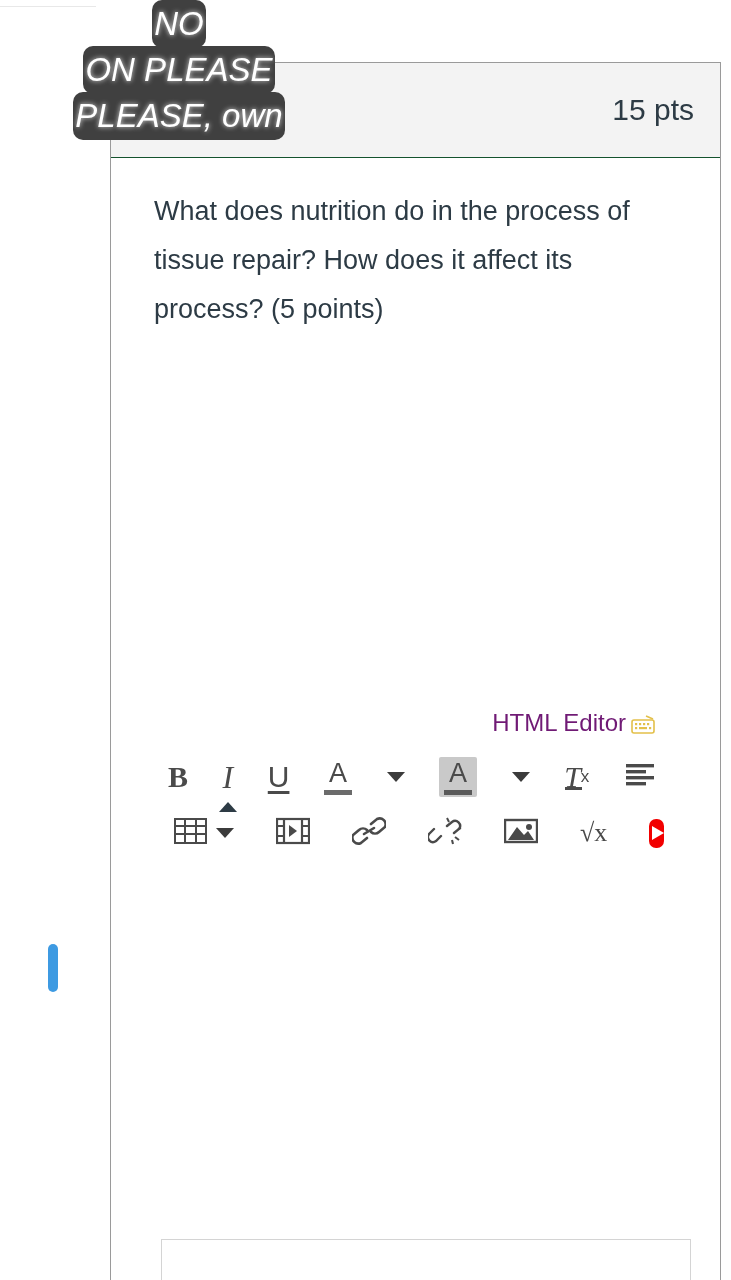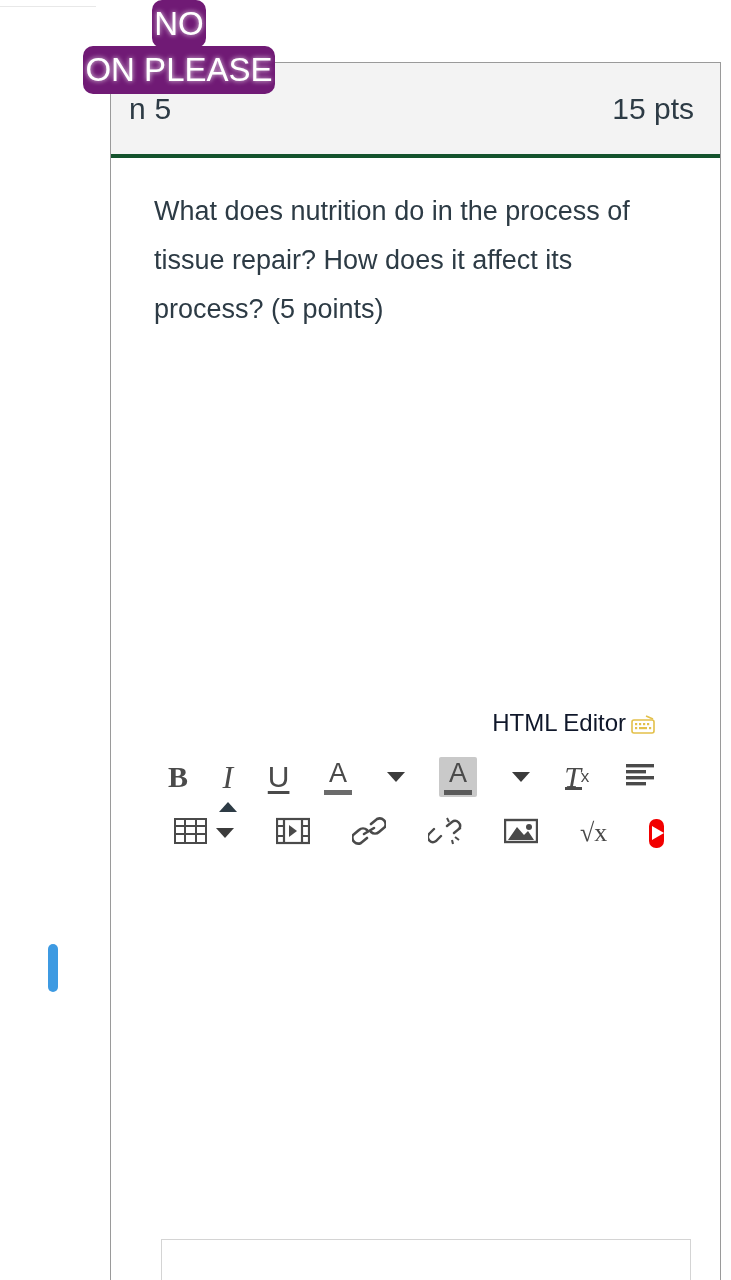--- a/index.html
+++ b/index.html
@@ -40,21 +40,21 @@
     background: #ffffff;
   }
 
   .question-header {
     position: absolute;
     left: 0;
     top: 0;
     right: 0;
     height: 95px;
     background: #f3f3f3;
-    border-bottom: 4px solid #14532d;
+    border-bottom: 1px solid #14532d;
     box-sizing: border-box;
     display: flex;
     align-items: center;
     justify-content: space-between;
     padding: 0 26px 0 18px;
   }
   .question-title {
     font-size: 30px;
     font-weight: 400;
     color: #2d3b45;
@@ -92,21 +92,21 @@
     margin-top: 30px;
     display: flex;
     justify-content: flex-end;
     align-items: center;
     padding-right: 24px;
   }
   .html-editor-link {
     display: inline-flex;
     align-items: flex-end;
     gap: 4px;
-    color: #0f172a;
+    color: #701a75;
     font-size: 24px;
     line-height: 1;
     cursor: pointer;
   }
   .kbd-icon { display: inline-block; width: 26px; height: 20px; }
 
   
   .editor-toolbar {
     margin-top: 14px;
     padding: 0 24px 0 14px;
@@ -223,25 +223,26 @@
     line-height: 46px;
     font-weight: 400;
     color: #ffffff;
     text-align: center;
     pointer-events: none;
     z-index: 50;
   }
   .sticker .sline {
     display: table;
     margin: 0 auto;
-    background: #701a75;
+    background: #404040;
     border-radius: 10px;
     padding: 1px 2px;
     white-space: nowrap;
     text-shadow: 0 0 5px rgba(255,255,255,0.85);
+    font-style: italic;
   }
   .sticker .sline + .sline { margin-top: -2px; }
 </style>
 </head>
 <body>
 
 <div class="top-rule"></div>
 
 <div class="question-card">
 
@@ -401,13 +402,14 @@
   </div>
 
   <div class="answer-input" title=""></div>
 </div>
 
 <div class="cursor-mark"></div>
 
 <div class="sticker">
   <div class="sline">NO</div>
   <div class="sline">ON PLEASE</div>
+  <div class="sline">PLEASE, own</div>
 </div>
 
 </body></html>

